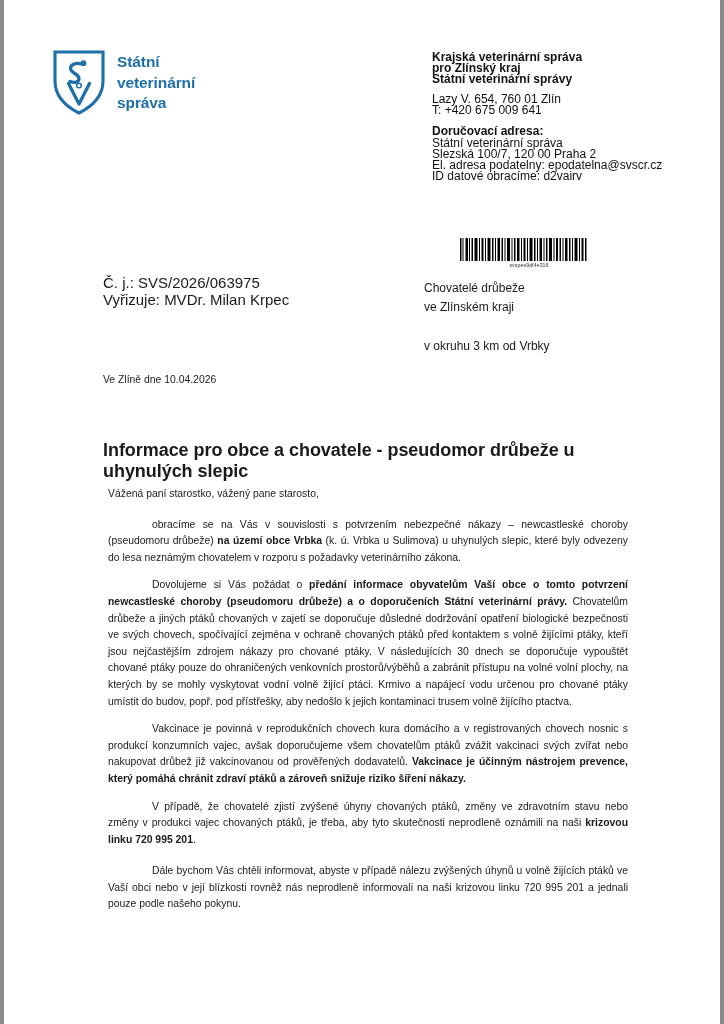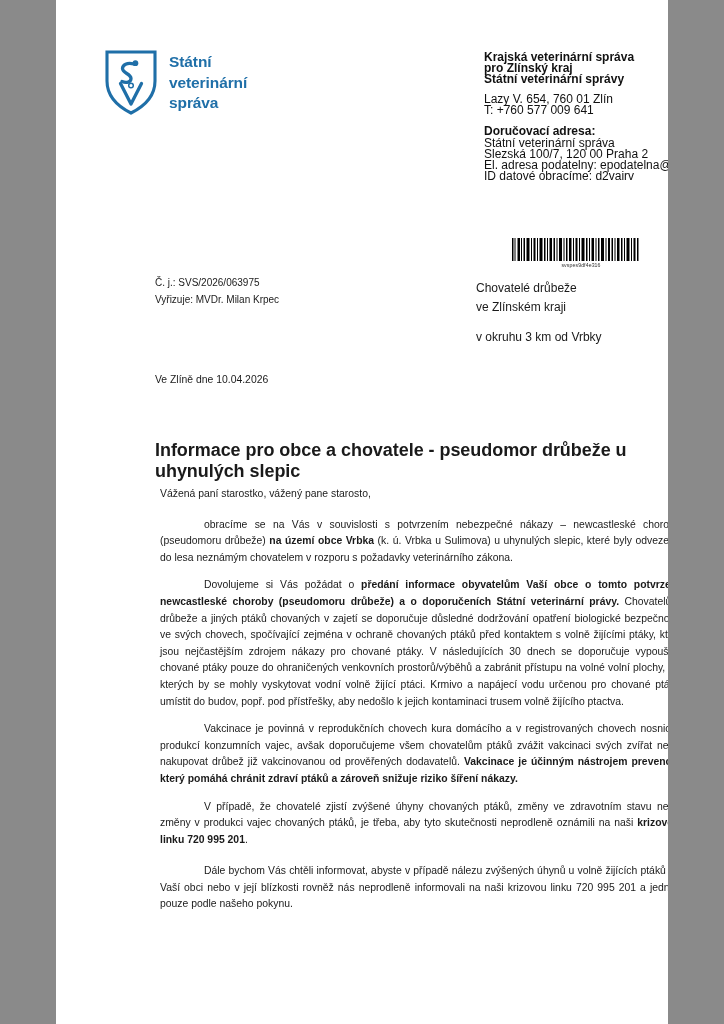--- a/index.html
+++ b/index.html
@@ -2,21 +2,21 @@
 <html lang="cs"><head>
 <meta charset="utf-8">
 <style>
   html, body {
     margin: 0;
     padding: 0;
     background: #8a8a8a;
   }
   .page {
     position: relative;
-    width: 612px;
+    width: 716px;
     height: 1024px;
     background: #ffffff;
     margin: 0 auto;
     overflow: hidden;
     font-family: "Liberation Sans", sans-serif;
     color: #1a1a1a;
     box-sizing: border-box;
   }
 
   
@@ -78,31 +78,31 @@
     color: #333;
     margin-top: 1px;
     font-family: "Liberation Sans", sans-serif;
   }
 
   
   .ref-block {
     position: absolute;
     left: 99px;
     top: 275px;
-    font-size: 10px;
+    font-size: 15px;
     line-height: 16.5px;
   }
   .recipient-block {
     position: absolute;
     left: 420px;
     top: 279px;
     font-size: 12px;
     line-height: 19px;
   }
-  .recipient-block .spaced { margin-top: 11px; }
+  .recipient-block .spaced { margin-top: 20px; }
 
   .date-line {
     position: absolute;
     left: 99px;
     top: 374px;
     font-size: 10.4px;
   }
 
   
   .doc-title {
@@ -154,21 +154,21 @@
         <div>správa</div>
       </div>
     </div>
 
     <div class="office-block">
       <div class="strong">Krajská veterinární správa</div>
       <div class="strong">pro Zlínský kraj</div>
       <div class="strong">Státní veterinární správy</div>
       <div class="gap-sm"></div>
       <div>Lazy V. 654, 760 01 Zlín</div>
-      <div>T: +760 577 009 641</div>
+      <div>T: +420 675 009 641</div>
       <div class="gap-md"></div>
       <div class="strong">Doručovací adresa:</div>
       <div>Státní veterinární správa</div>
       <div>Slezská 100/7, 120 00 Praha 2</div>
       <div>El. adresa podatelny: epodatelna@svscr.cz</div>
       <div>ID datové obracíme: d2vairv</div>
     </div>
 
     <div class="barcode-wrap">
       <svg class="barcode" viewBox="0 0 260 46" preserveAspectRatio="none">

